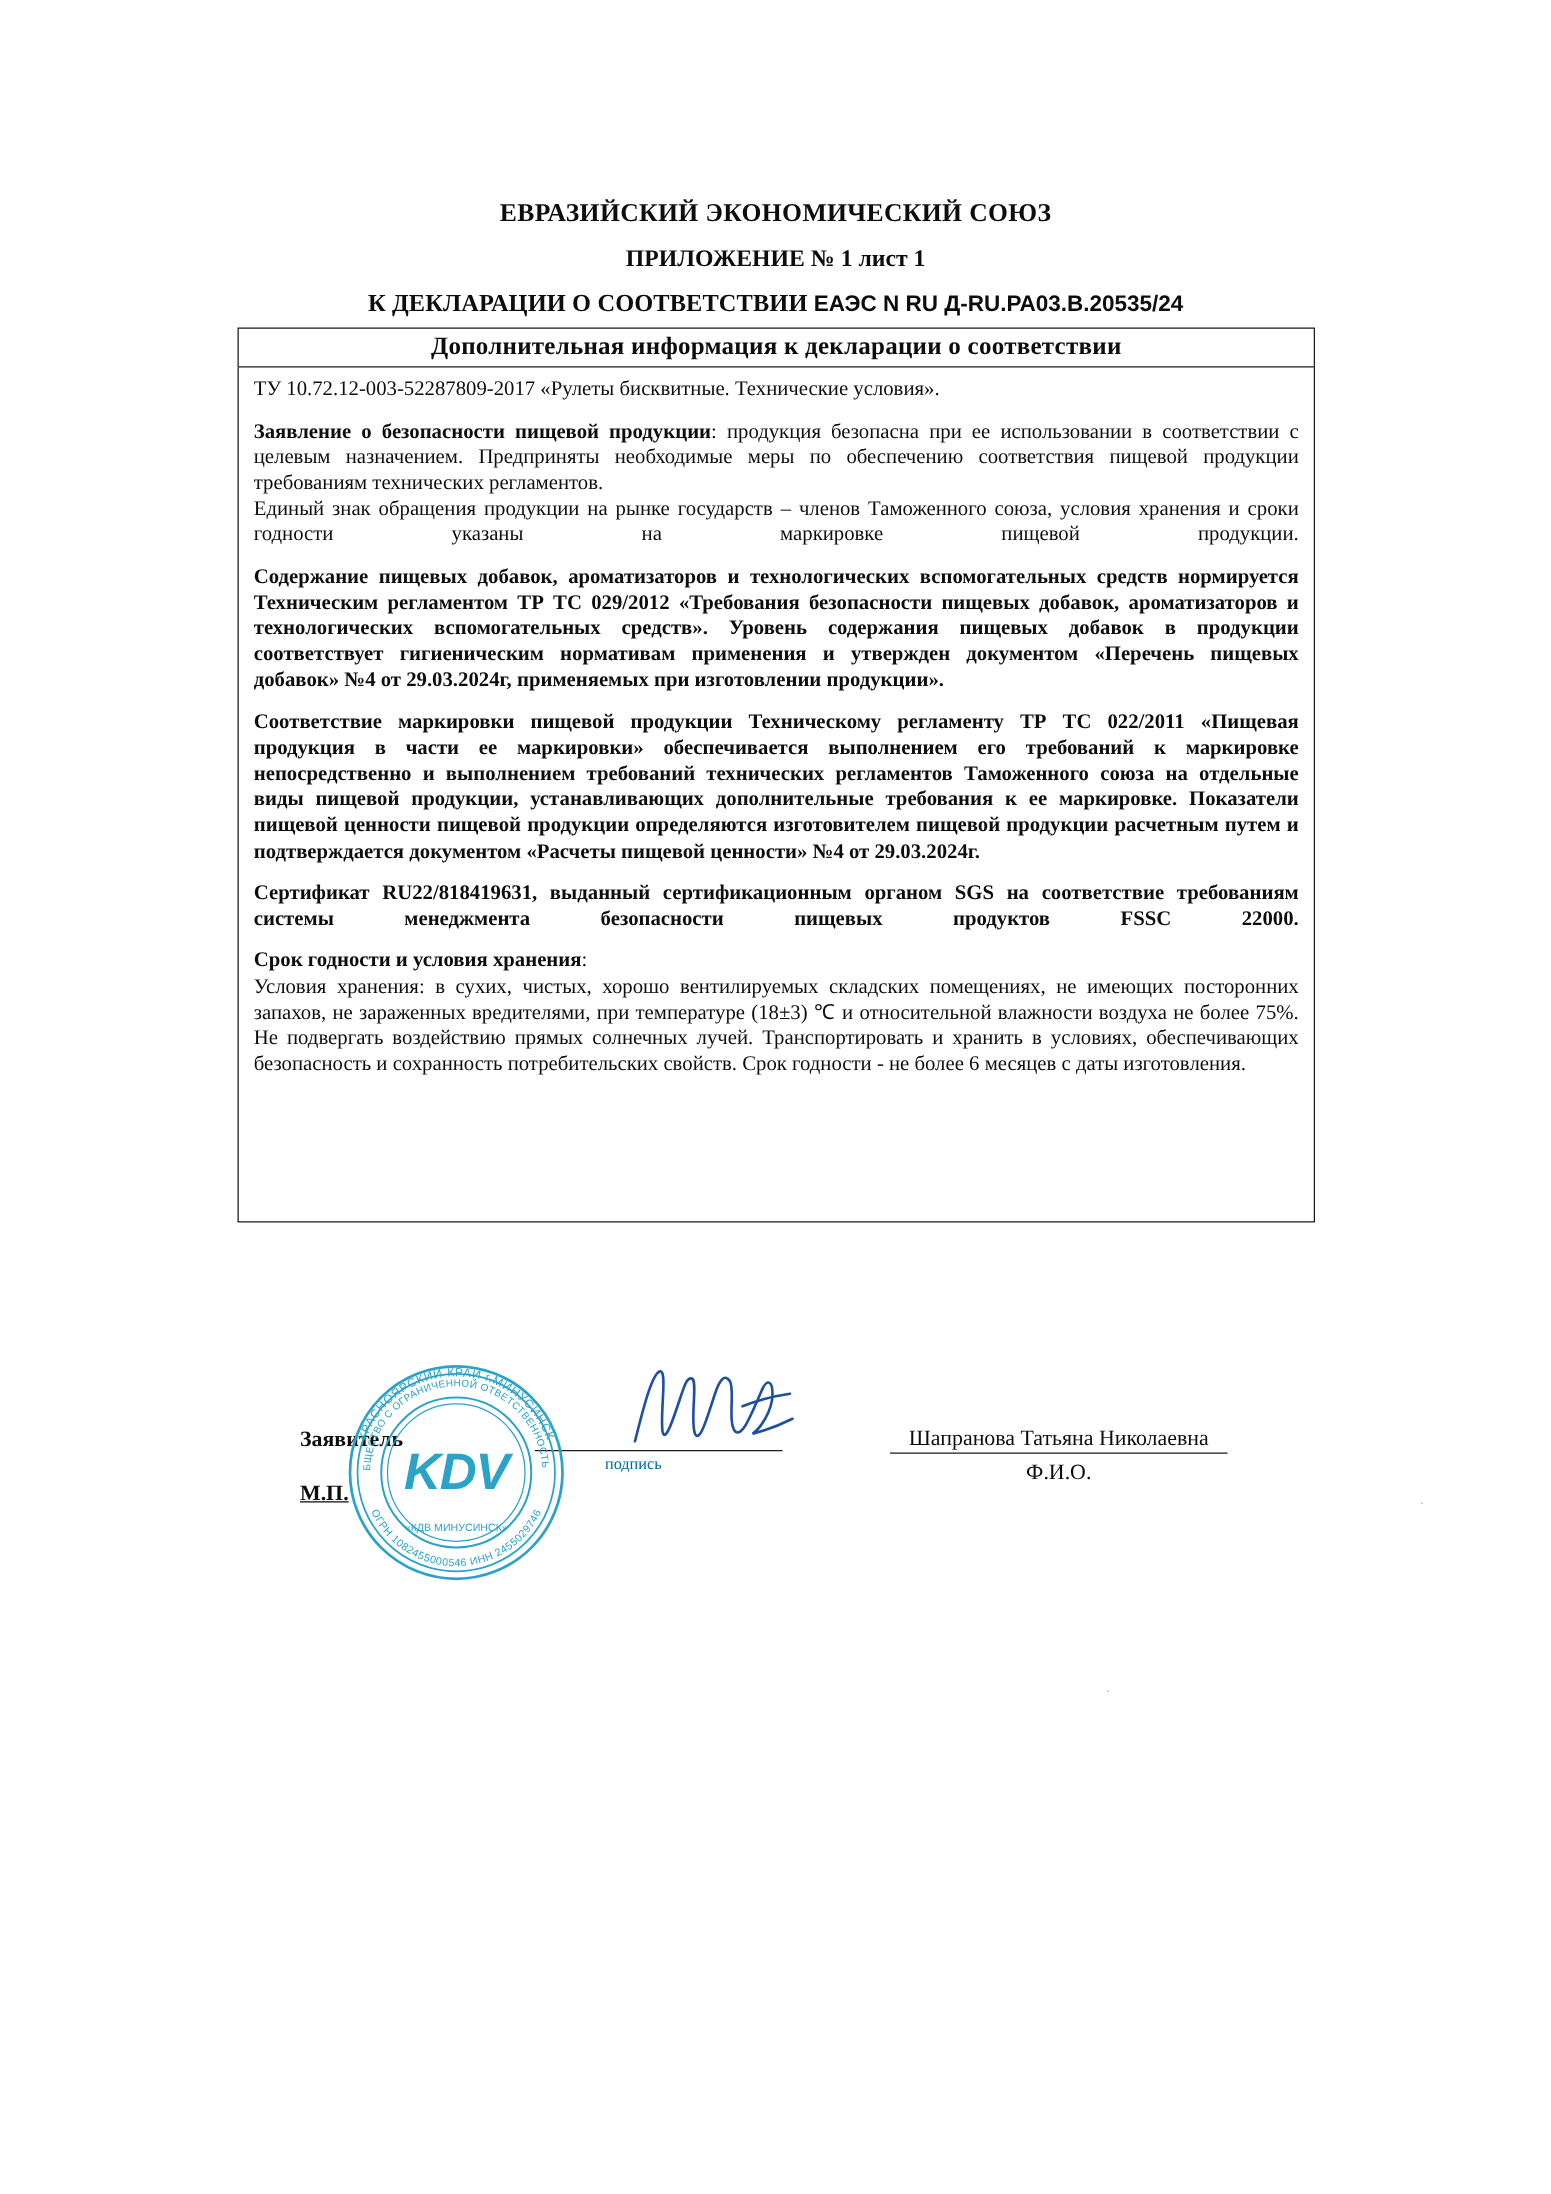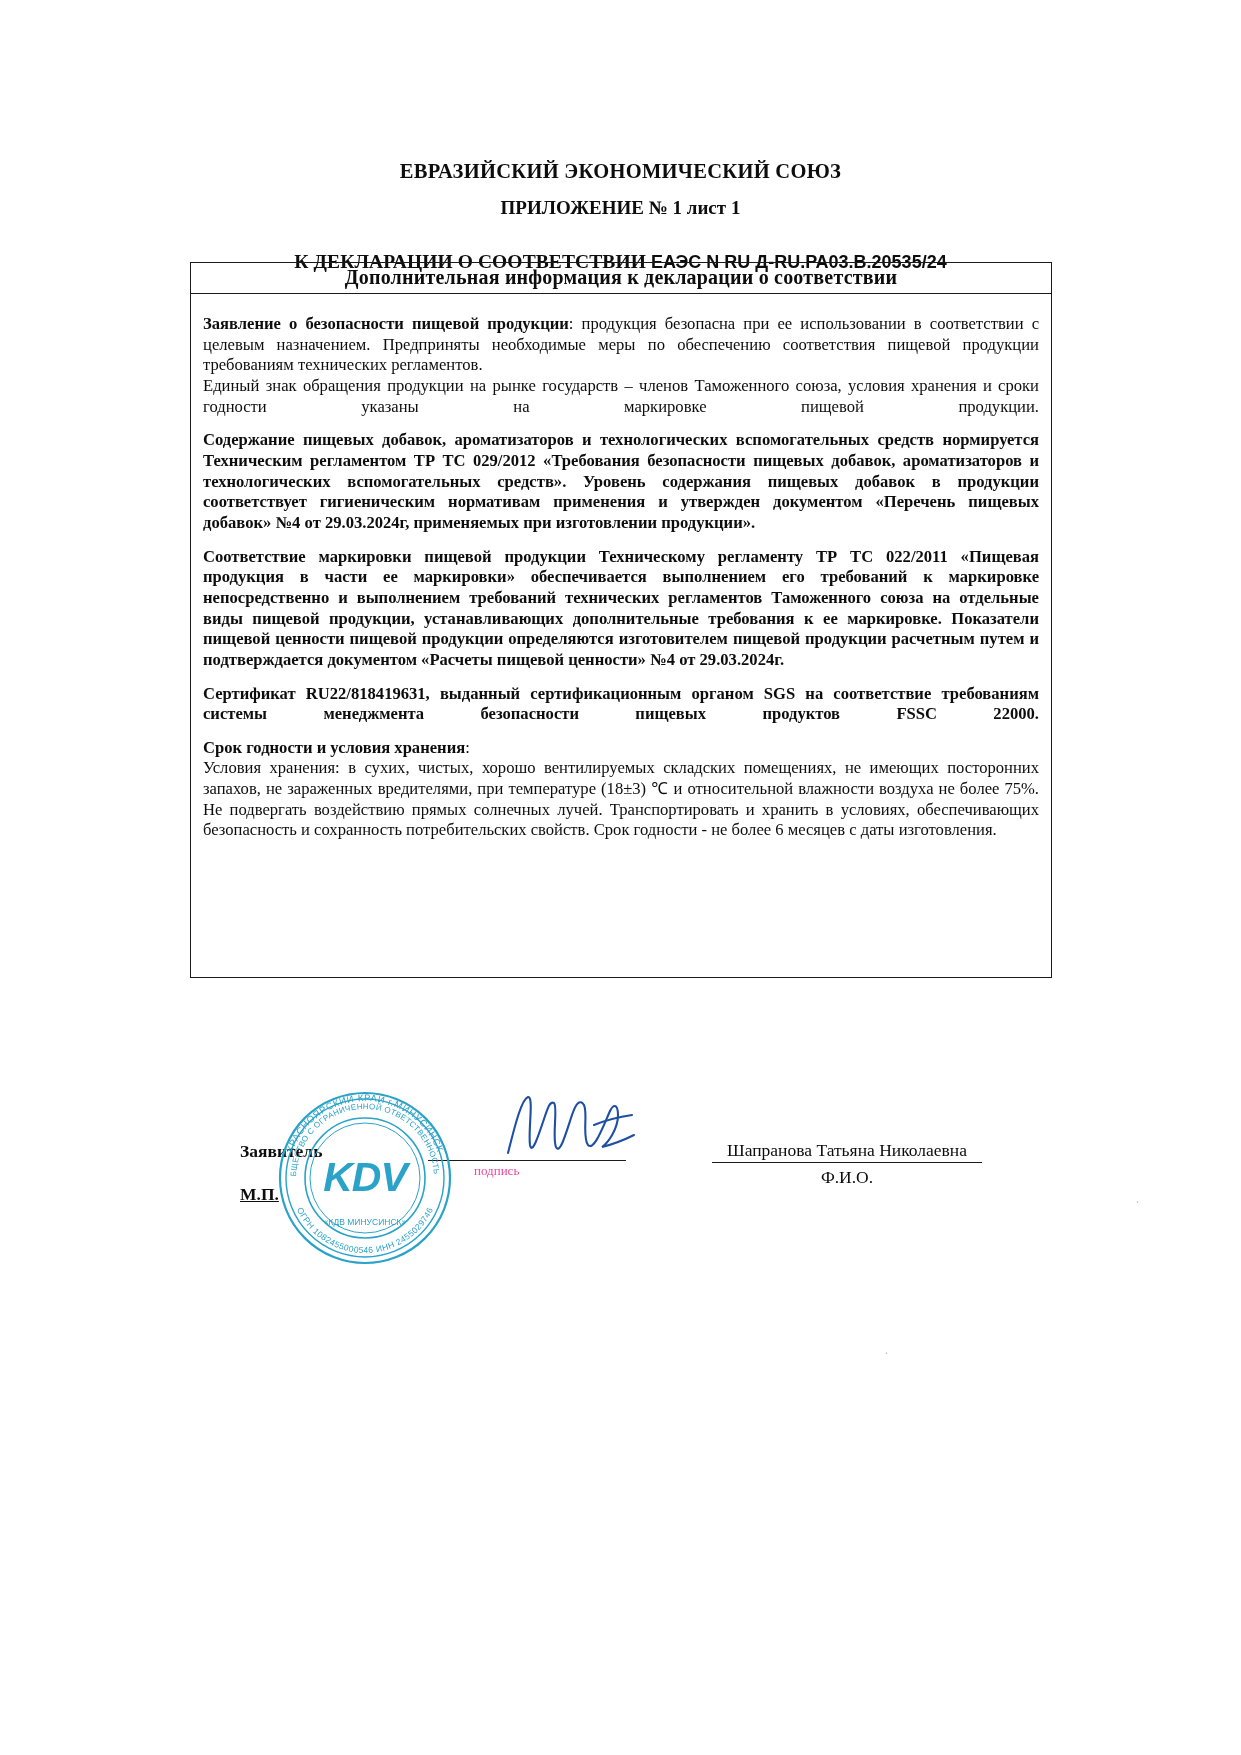--- a/index.html
+++ b/index.html
@@ -31,21 +31,21 @@
   }
   .header .line1 {
     font-size: 20.5px;
     font-weight: bold;
     letter-spacing: 0.3px;
     margin-bottom: 14px;
   }
   .header .line2 {
     font-size: 19px;
     font-weight: bold;
-    margin-bottom: 32px;
+    margin-bottom: 14px;
   }
   .header .line3 {
     font-size: 19.5px;
     font-weight: bold;
     letter-spacing: 0.1px;
   }
   .header .line3 .sans {
     font-family: "Liberation Sans", sans-serif;
     font-size: 18px;
     letter-spacing: 0;
@@ -100,24 +100,24 @@
   }
   .sig-line {
     position: absolute;
     left: 428px;
     top: 1160px;
     width: 198px;
     border-bottom: 1.2px solid #1b1b1b;
   }
   .sig-caption {
     position: absolute;
-    left: 474px;
+    left: 484px;
     top: 1163px;
     font-size: 13px;
-    color: #ec4899;
+    color: #0369a1;
   }
   .name-line {
     position: absolute;
     left: 712px;
     top: 1140px;
     width: 270px;
     text-align: center;
     font-size: 17.5px;
     border-bottom: 1.1px solid #1b1b1b;
     padding-bottom: 1px;
@@ -162,20 +162,21 @@
   <div class="header">
     <div class="line1">ЕВРАЗИЙСКИЙ ЭКОНОМИЧЕСКИЙ СОЮЗ</div>
     <div class="line2">ПРИЛОЖЕНИЕ № 1 лист 1</div>
     <div class="line3"><span>К ДЕКЛАРАЦИИ О СООТВЕТСТВИИ </span><span class="sans">ЕАЭС N RU Д-RU.РА03.В.20535/24</span></div>
   </div>
 
   <div class="frame">
     <div class="frame-title-row">Дополнительная информация к декларации о соответствии</div>
     <div class="frame-body">
 
+      <p class="just">ТУ 10.72.12-003-52287809-2017 «Рулеты бисквитные. Технические условия».</p>
 
       <p class="just gap-before"><span class="b">Заявление о безопасности пищевой продукции</span><span>: продукция безопасна при ее использовании в соответствии с целевым назначением. Предприняты необходимые меры по обеспечению соответствия пищевой продукции требованиям технических регламентов.</span></p>
 
       <p class="spread">Единый знак обращения продукции на рынке государств – членов Таможенного союза, условия хранения и сроки годности указаны на маркировке пищевой продукции.</p>
 
       <p class="b just gap-before">Содержание пищевых добавок, ароматизаторов и технологических вспомогательных средств нормируется Техническим регламентом ТР ТС 029/2012 «Требования безопасности пищевых добавок, ароматизаторов и технологических вспомогательных средств». Уровень содержания пищевых добавок в продукции соответствует гигиеническим нормативам применения и утвержден документом «Перечень пищевых добавок» №4 от 29.03.2024г, применяемых при изготовлении продукции».</p>
 
       <p class="b just gap-before"> Соответствие маркировки пищевой продукции Техническому регламенту ТР ТС 022/2011 «Пищевая продукция в части ее маркировки» обеспечивается выполнением его требований к маркировке непосредственно и выполнением требований технических регламентов Таможенного союза на отдельные виды пищевой продукции, устанавливающих дополнительные требования к ее маркировке. Показатели пищевой ценности пищевой продукции определяются изготовителем пищевой продукции расчетным путем и подтверждается документом «Расчеты пищевой ценности» №4 от 29.03.2024г.</p>
 
       <p class="b spread gap-before">Сертификат RU22/818419631, выданный сертификационным органом SGS на соответствие требованиям системы менеджмента безопасности пищевых продуктов FSSC 22000.</p>

